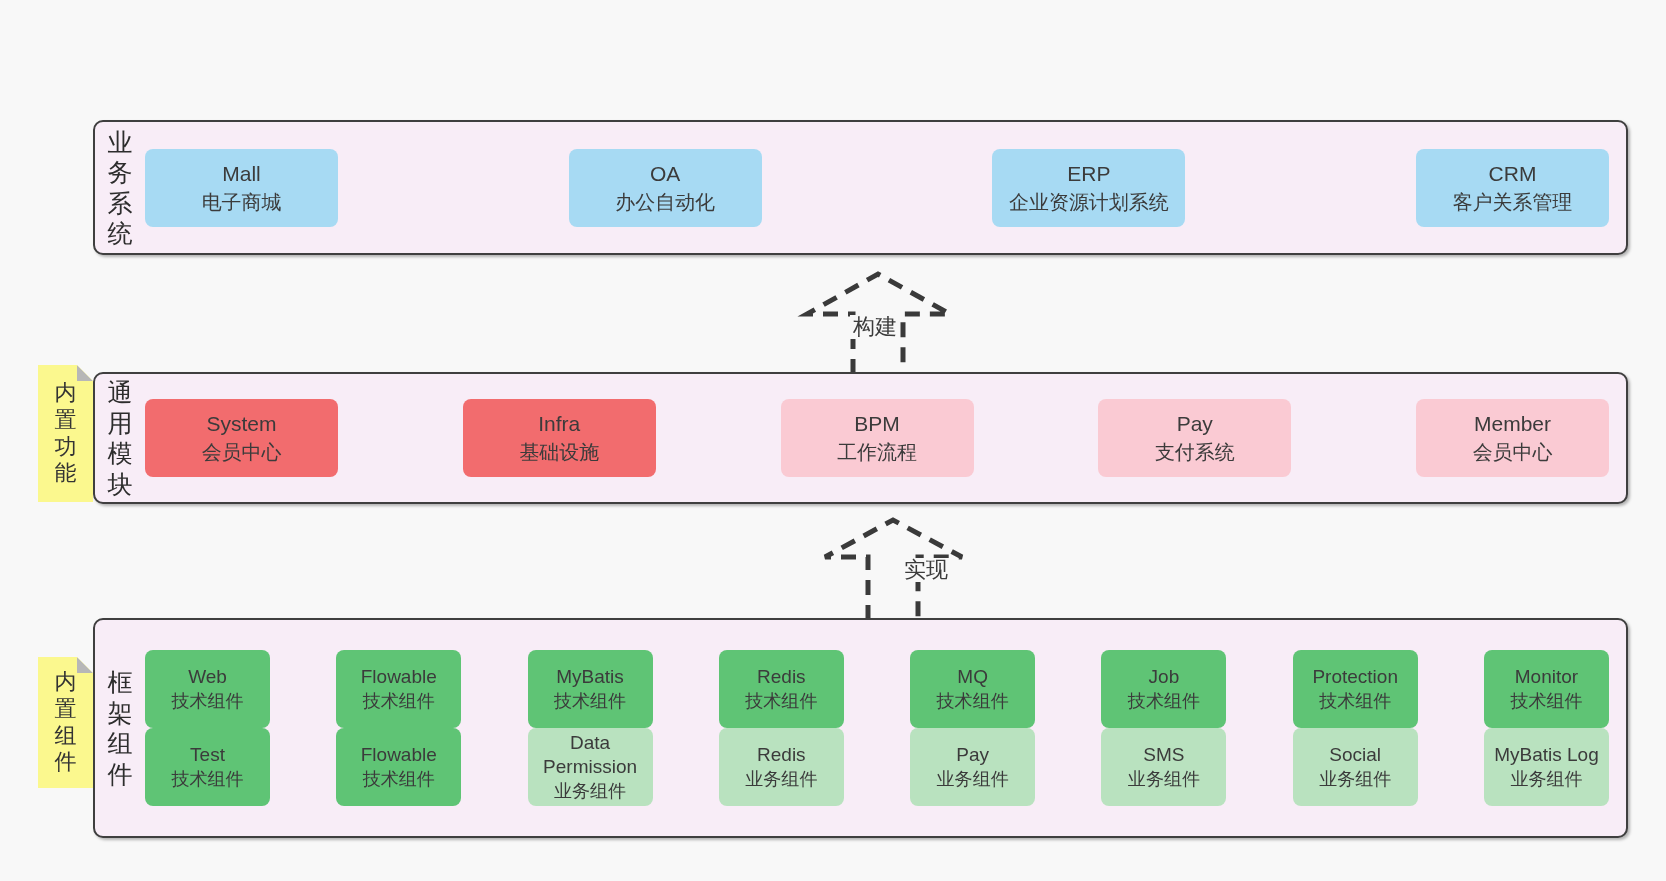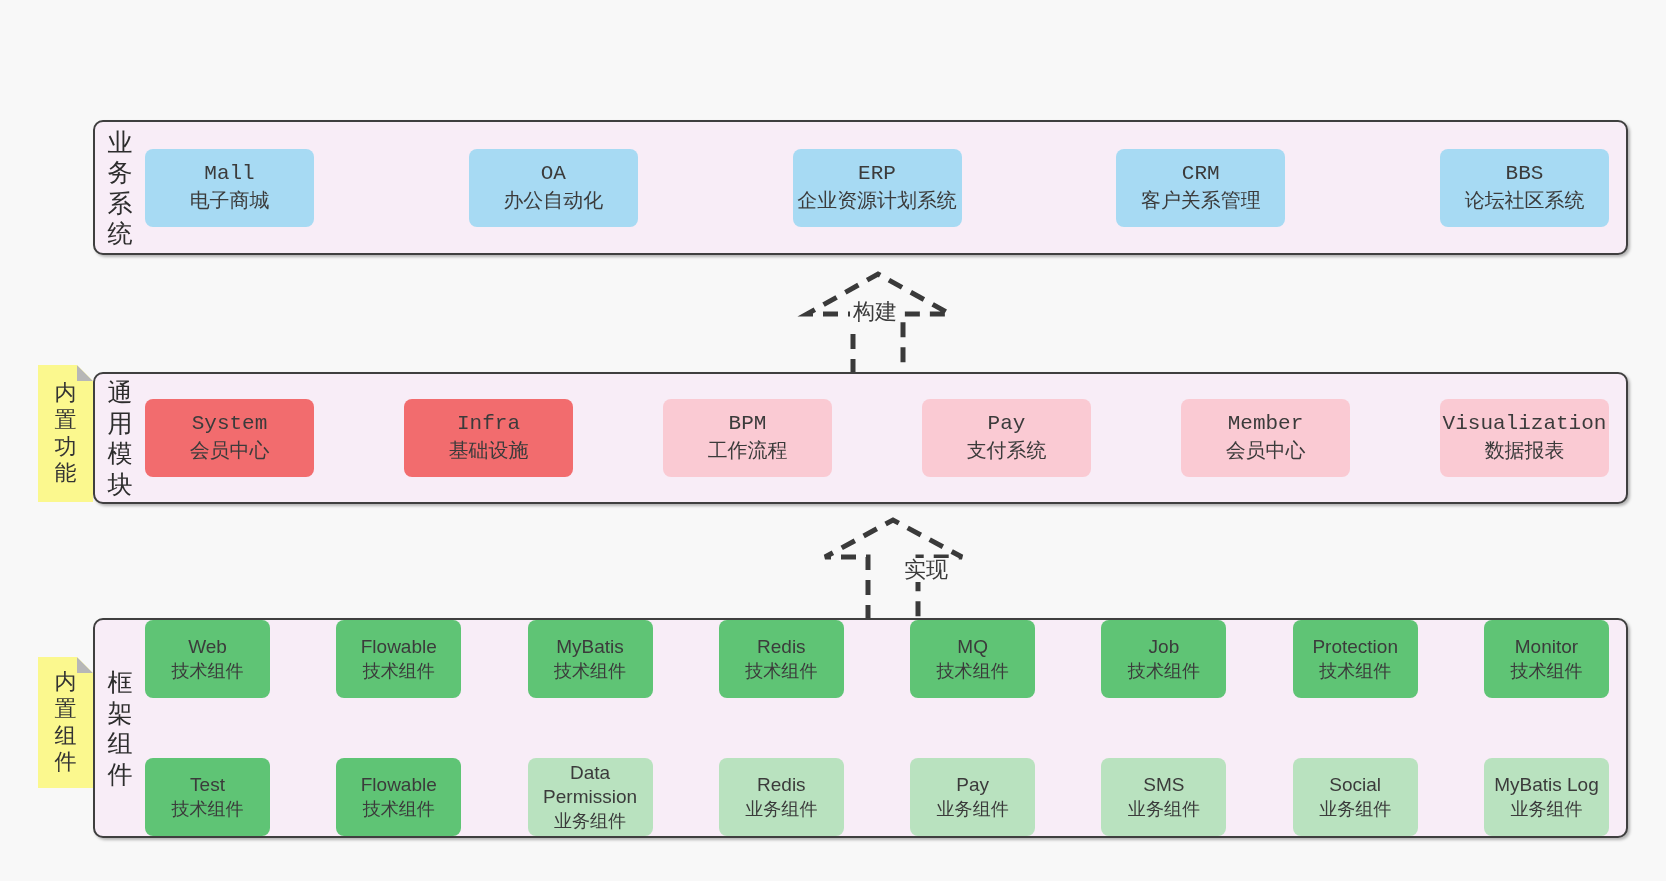--- a/index.html
+++ b/index.html
@@ -23,29 +23,29 @@
   .band-3{top:618px;height:220px;}
   .band-label{
     width:50px;display:flex;align-items:center;justify-content:center;
     font-size:25px;color:#2d2d2d;
   }
   .vertical-chars{text-align:center;line-height:1.22;}
   .box-area{
     flex:1;display:flex;align-items:center;justify-content:space-between;
     padding:0 17px 0 0;
   }
-  .box-area.rows{flex-direction:column;justify-content:space-between;}
+  .box-area.rows{flex-direction:column;justify-content:center;}
   .box-row{display:flex;justify-content:space-between;width:100%;}
   
   .module-box{
     height:78px;border-radius:8px;
     display:flex;flex-direction:column;align-items:center;justify-content:center;
     text-align:center;color:#3b3b3b;
   }
-  .band-1 .module-box,.band-2 .module-box{width:169px;font-size:21px;line-height:28px;font-family:Liberation Mono, monospace;}
+  .band-1 .module-box,.band-2 .module-box{width:193px;font-size:21px;line-height:28px;}
   .band-3 .module-box{width:125px;font-size:19px;line-height:24px;}
   .module-box .sub{font-size:.95em;}
   .v-blue{background:var(--blue,#a7daf3);}
   .v-red{background:var(--red,#f26c6e);}
   .v-pink{background:var(--pink,#facad3);}
   .v-green{background:var(--green,#5fc475);}
   .v-lightgreen{background:var(--lightgreen,#b9e2bf);}
   
   .sticky{
     position:absolute;left:38px;width:55px;
@@ -90,31 +90,27 @@
           <div class="sub">办公自动化</div>
         </div>
         <div class="module-box v-blue">
           <div>ERP</div>
           <div class="sub">企业资源计划系统</div>
         </div>
         <div class="module-box v-blue">
           <div>CRM</div>
           <div class="sub">客户关系管理</div>
         </div>
-        <div class="module-box v-blue">
-          <div>BBS</div>
-          <div class="sub">论坛社区系统</div>
-        </div>
       </div>
   </section>
 
   <svg class="arrow-svg" style="left:798px;top:266px" width="160" height="108">
     <path d="M55 108 L55 48 L9 48 L80 8 L152 48 L105 48 L105 108"></path>
   </svg>
-  <div class="arrow-label" style="left:850px;top:300px">构建</div>
+  <div class="arrow-label" style="left:850px;top:315px">构建</div>
 
   <section class="band band-2">
     <div class="band-label">
       <div class="vertical-chars">通<br>用<br>模<br>块</div>
     </div>
     <div class="box-area">
         <div class="module-box v-red">
           <div>System</div>
           <div class="sub">会员中心</div>
         </div>
@@ -126,24 +122,20 @@
           <div>BPM</div>
           <div class="sub">工作流程</div>
         </div>
         <div class="module-box v-pink">
           <div>Pay</div>
           <div class="sub">支付系统</div>
         </div>
         <div class="module-box v-pink">
           <div>Member</div>
           <div class="sub">会员中心</div>
-        </div>
-        <div class="module-box v-pink">
-          <div>Visualization</div>
-          <div class="sub">数据报表</div>
         </div>
       </div>
   </section>
   <div class="sticky sticky-1">
     <div class="vertical-chars">内<br>置<br>功<br>能</div>
   </div>
 
   <svg class="arrow-svg" style="left:813px;top:512px" width="160" height="108">
     <path d="M55 108 L55 45 L12 45 L80 8 L149 45 L105 45 L105 108"></path>
   </svg>

